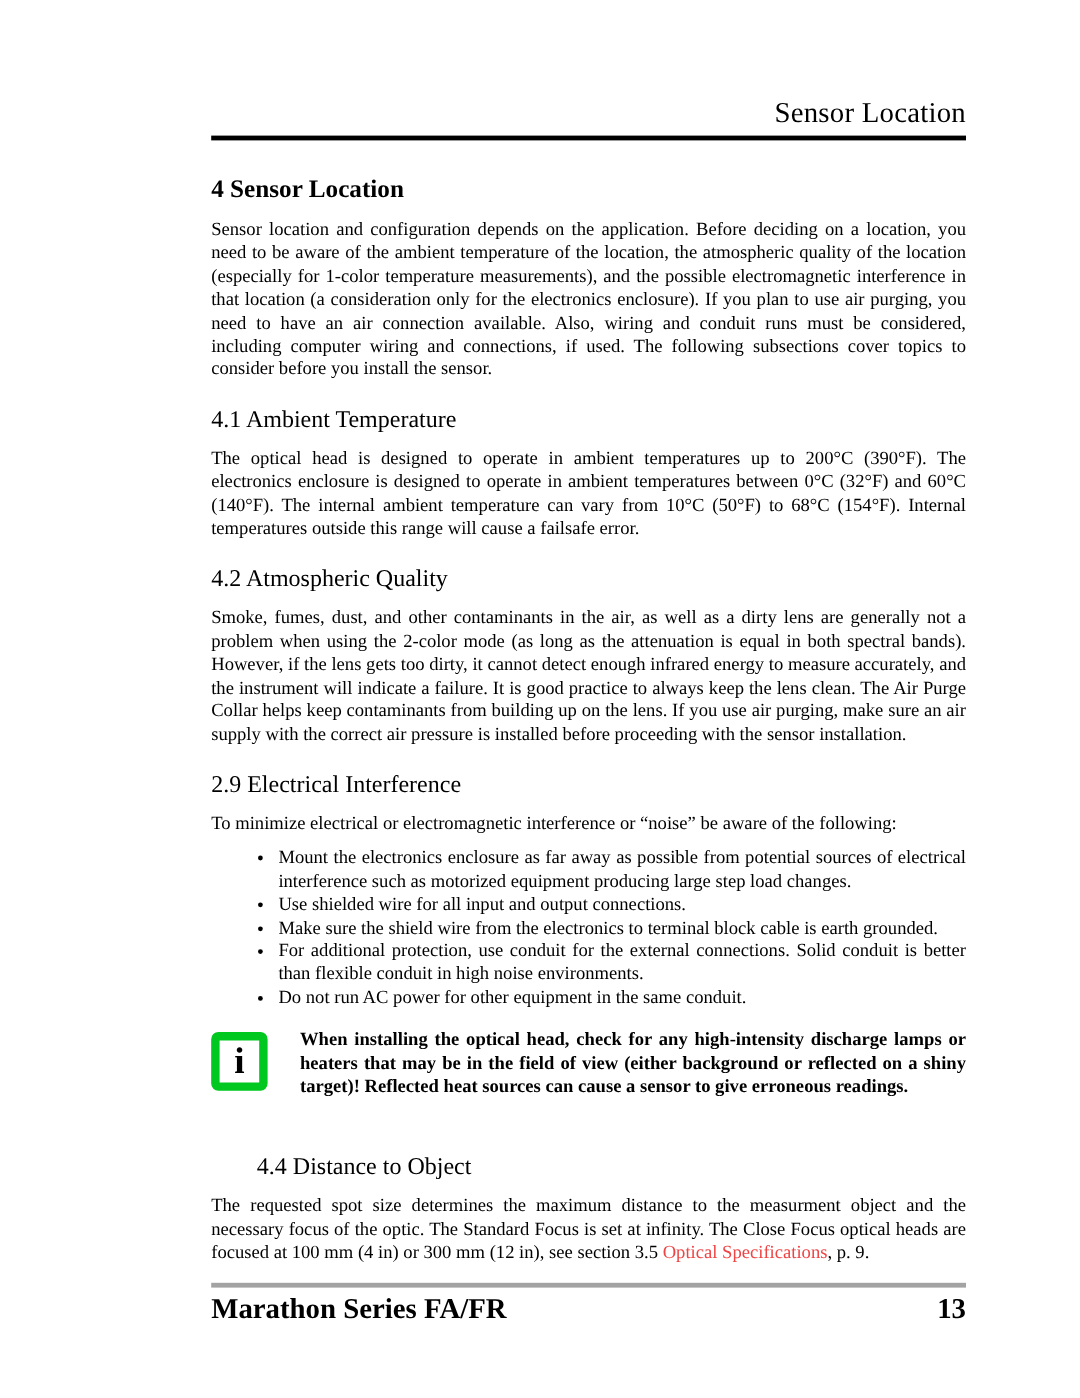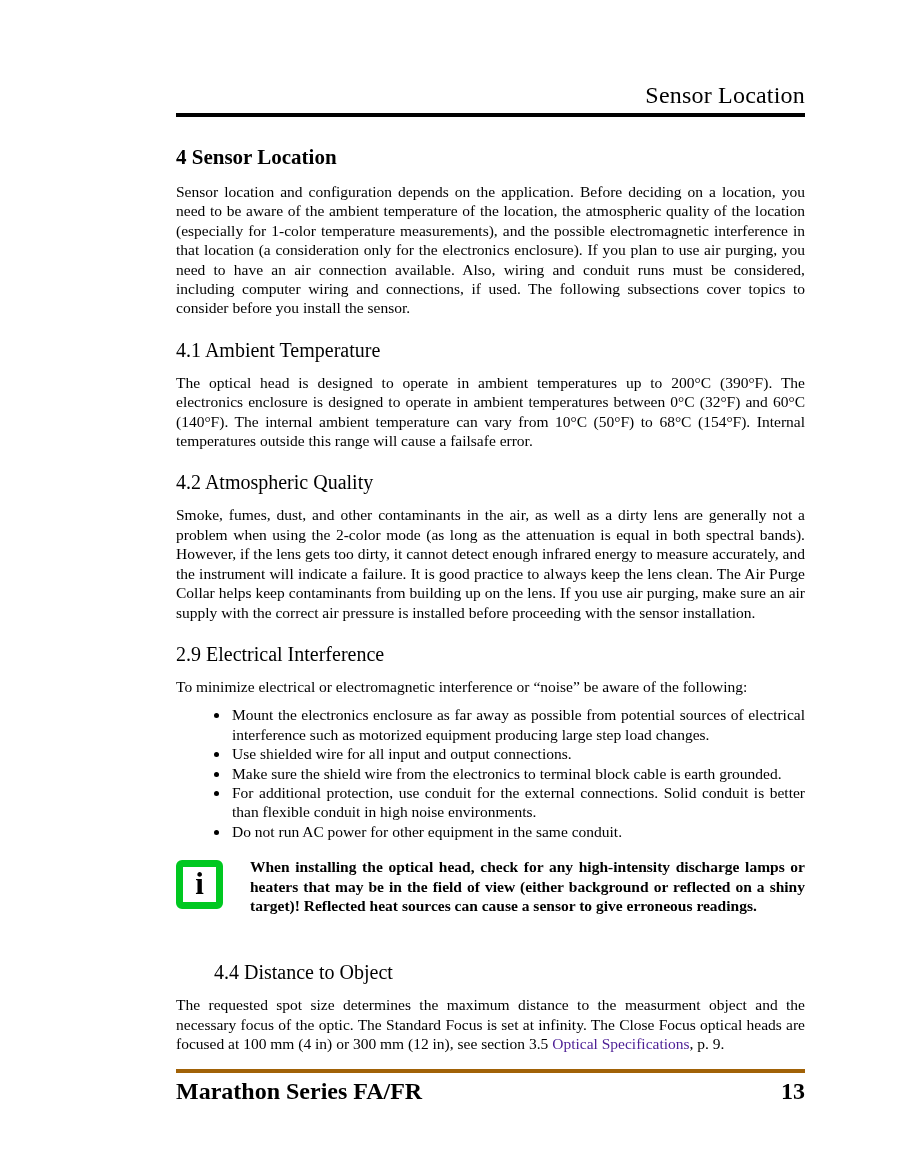--- a/index.html
+++ b/index.html
@@ -93,21 +93,21 @@
   a.doc-link {
     color: #1414ee;
     text-decoration: none;
     cursor: pointer;
   }
   .footer {
     position: absolute;
     left: 176px;
     right: 95px;
     top: 1069px;
-    border-top: 4px solid #a16207;
+    border-top: 4px solid #a3a3a3;
     padding-top: 5px;
     display: flex;
     justify-content: space-between;
     align-items: baseline;
     font-size: 24px;
     font-weight: bold;
   }
 </style>
 </head>
 <body>
@@ -135,20 +135,20 @@
     <li>For additional protection, use conduit for the external connections. Solid conduit is better than flexible conduit in high noise environments.</li>
     <li>Do not run AC power for other equipment in the same conduit.</li>
   </ul>
 
   <div class="note">
     <div class="note-icon" style="border-color: rgb(0, 200, 32);">i</div>
     <div class="note-text">When installing the optical head, check for any high-intensity discharge lamps or heaters that may be in the field of view (either background or reflected on a shiny target)! Reflected heat sources can cause a sensor to give erroneous readings.</div>
   </div>
 
   <h2 class="sub-title distance">4.4 Distance to Object</h2>
-  <p class="body-text"><span>The requested spot size determines the maximum distance to the measurment object and the necessary focus of the optic. The Standard Focus is set at infinity. The Close Focus optical heads are focused at 100 mm (4 in) or 300 mm (12 in), see section 3.5 </span><a class="doc-link" href="#" style="color: #4c1d95;">Optical Specifications</a><span>, p. 9.</span></p>
+  <p class="body-text"><span>The requested spot size determines the maximum distance to the measurment object and the necessary focus of the optic. The Standard Focus is set at infinity. The Close Focus optical heads are focused at 100 mm (4 in) or 300 mm (12 in), see section 3.5 </span><a class="doc-link" href="#" style="color: #ef4444;">Optical Specifications</a><span>, p. 9.</span></p>
 
 </div>
 
 <div class="footer">
   <span>Marathon Series FA/FR</span>
   <span>13</span>
 </div>
 
 </body></html>

